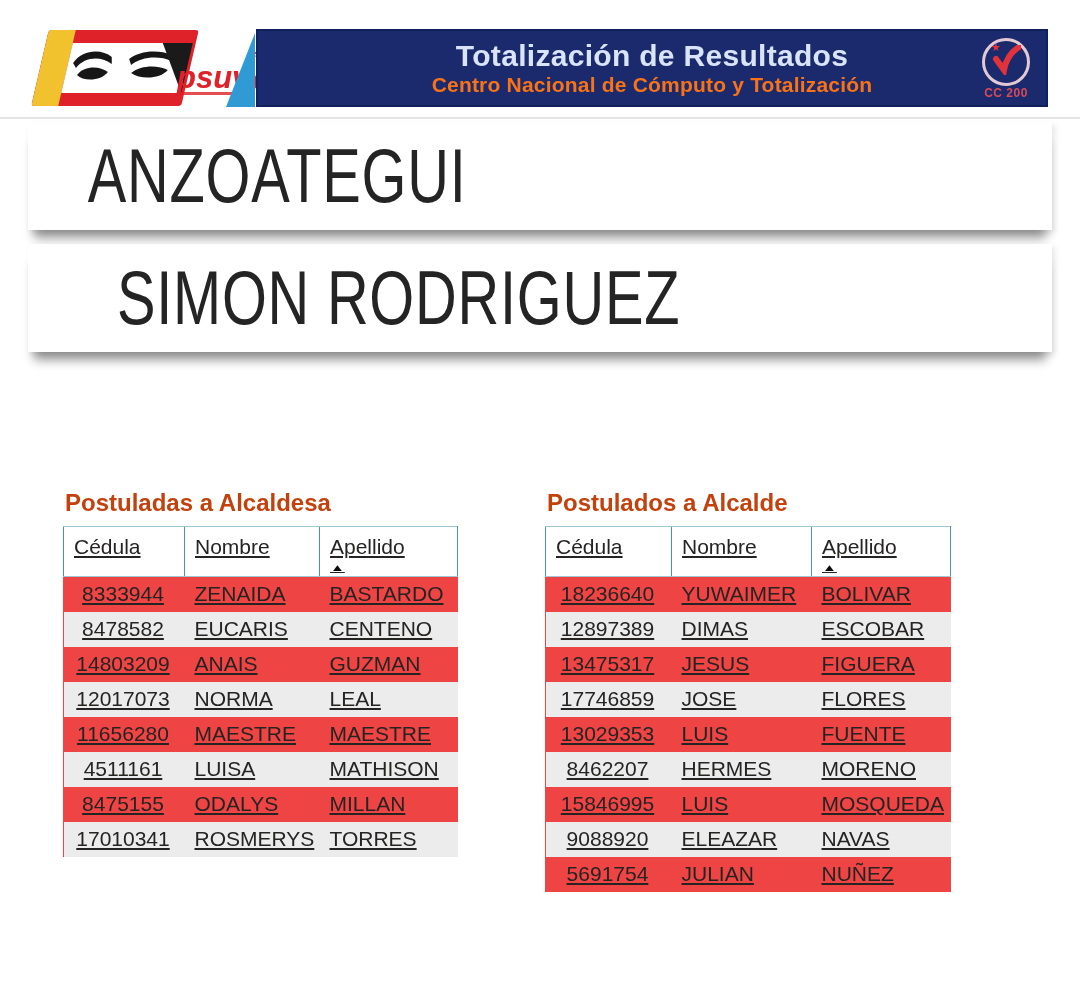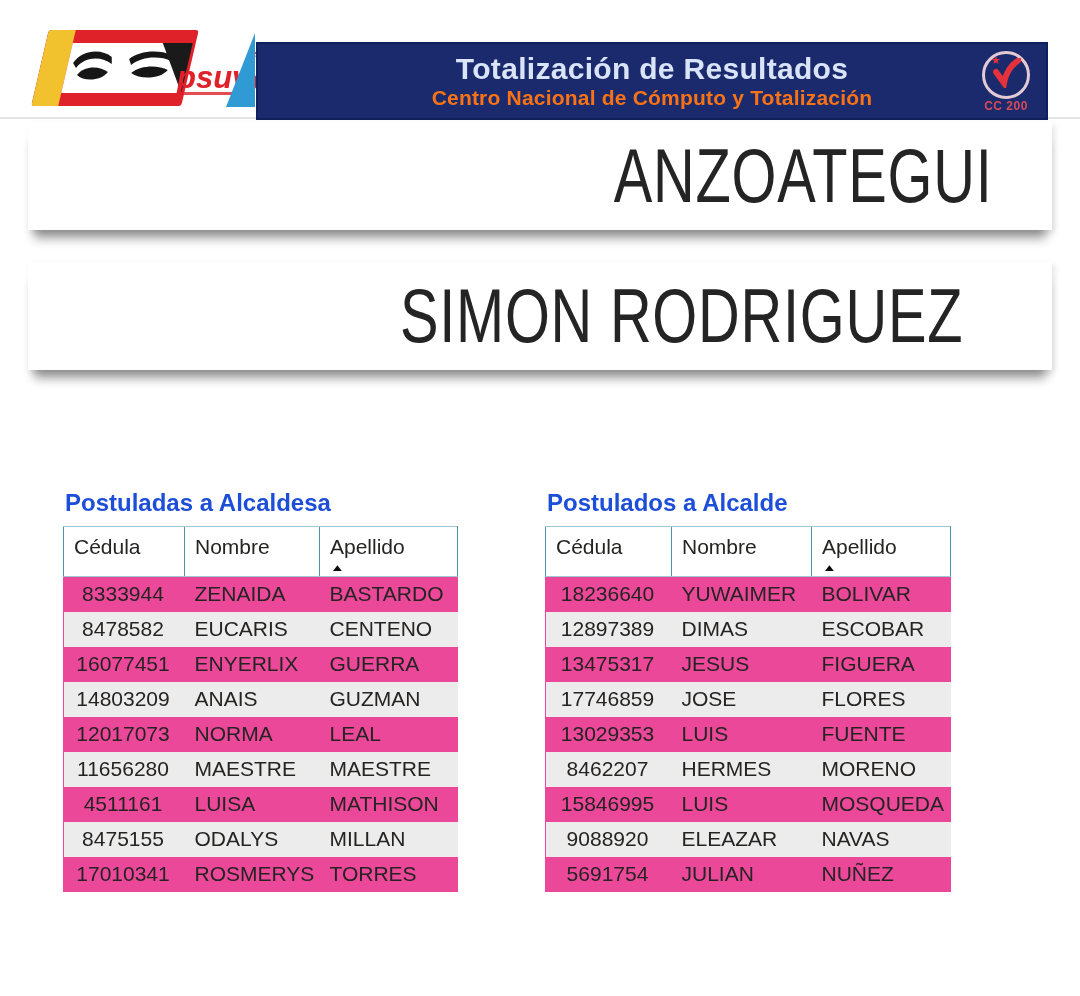--- a/index.html
+++ b/index.html
@@ -54,21 +54,21 @@
   .sail{
     position:absolute;left:190px;top:5px;width:0;height:0;
     border-bottom:74px solid var(--brand-blue);border-left:29px solid transparent;
   }
 
   
   .banner{
     position:absolute;left:256px;top:29px;width:792px;height:78px;
     background:var(--banner-navy);
     border:2px solid #10205c;
-    display:flex;flex-direction:column;align-items:center;justify-content:center;margin-top:13px;
+    display:flex;flex-direction:column;align-items:center;justify-content:center;
   }
   .banner-title{
     font-size:30px;font-weight:bold;color:var(--banner-text);line-height:33px;letter-spacing:.3px;
   }
   .banner-subtitle{
     font-size:21px;font-weight:bold;color:#f97316;line-height:25px;letter-spacing:.2px;
   }
   .cc-logo{position:absolute;right:10px;top:5px;width:60px;height:66px;text-align:center;}
   .cc-circle{
     width:48px;height:48px;margin:2px auto 0;border-radius:50%;
@@ -77,40 +77,40 @@
   .cc-star{position:absolute;left:6px;top:1px;font-size:11px;color:#e4323c;line-height:11px;}
   .cc-check{position:absolute;left:8px;top:4px;}
   .cc-text{
     position:absolute;left:0;right:0;bottom:2px;
     font-size:12px;font-weight:bold;color:#d94a58;letter-spacing:.5px;
   }
 
   
   .card{
     position:absolute;left:28px;width:1024px;height:108px;background:#ffffff;
-    display:flex;align-items:center;justify-content:flex-end;
+    display:flex;align-items:center;justify-content:flex-start;
     box-shadow:0 14px 10px -6px rgba(0,0,0,0.40), 3px 3px 6px rgba(0,0,0,0.10);
   }
   #state-card{top:122px;}
-  #municipality-card{top:262px;}
+  #municipality-card{top:244px;}
   .card h1{
     margin:0;font-size:76px;font-weight:500;color:var(--heading-text);
     transform:scaleX(0.76);transform-origin:center;
     letter-spacing:1px;white-space:nowrap;line-height:100px;
   }
 
   
   .table-block{position:absolute;top:488px;}
   #table-block-left{left:63px;width:395px;}
   #table-block-right{left:545px;width:406px;}
   .table-title{
-    font-size:24px;font-weight:600;color:#1d4ed8;
+    font-size:24px;font-weight:600;color:#c2410c;
     margin:0 0 9px 2px;line-height:29px;white-space:nowrap;
   }
-  table{width:100%;border-collapse:collapse;table-layout:fixed;background:#ec4899;}
+  table{width:100%;border-collapse:collapse;table-layout:fixed;background:#ef4444;text-decoration:underline;}
   #table-block-left col.c1{width:121px;} #table-block-left col.c2{width:135px;}
   #table-block-right col.c1{width:126px;} #table-block-right col.c2{width:140px;}
   thead th{
     height:50px;vertical-align:top;text-align:left;
     font-weight:400;font-size:21px;color:var(--body-text);
     padding:8px 6px 0 10px;
     border-top:1px solid var(--table-border-light);
     border-bottom:1px solid var(--table-border-light);
     border-left:1px solid var(--table-border-strong);
     background:#fff;white-space:nowrap;overflow:hidden;
@@ -201,25 +201,20 @@
           <td class="num">8333944</td>
           <td>ZENAIDA</td>
           <td>BASTARDO</td>
         </tr>
         <tr>
           <td class="num">8478582</td>
           <td>EUCARIS</td>
           <td>CENTENO</td>
         </tr>
         <tr>
-          <td class="num">16077451</td>
-          <td>ENYERLIX</td>
-          <td>GUERRA</td>
-        </tr>
-        <tr>
           <td class="num">14803209</td>
           <td>ANAIS</td>
           <td>GUZMAN</td>
         </tr>
         <tr>
           <td class="num">12017073</td>
           <td>NORMA</td>
           <td>LEAL</td>
         </tr>
         <tr>

